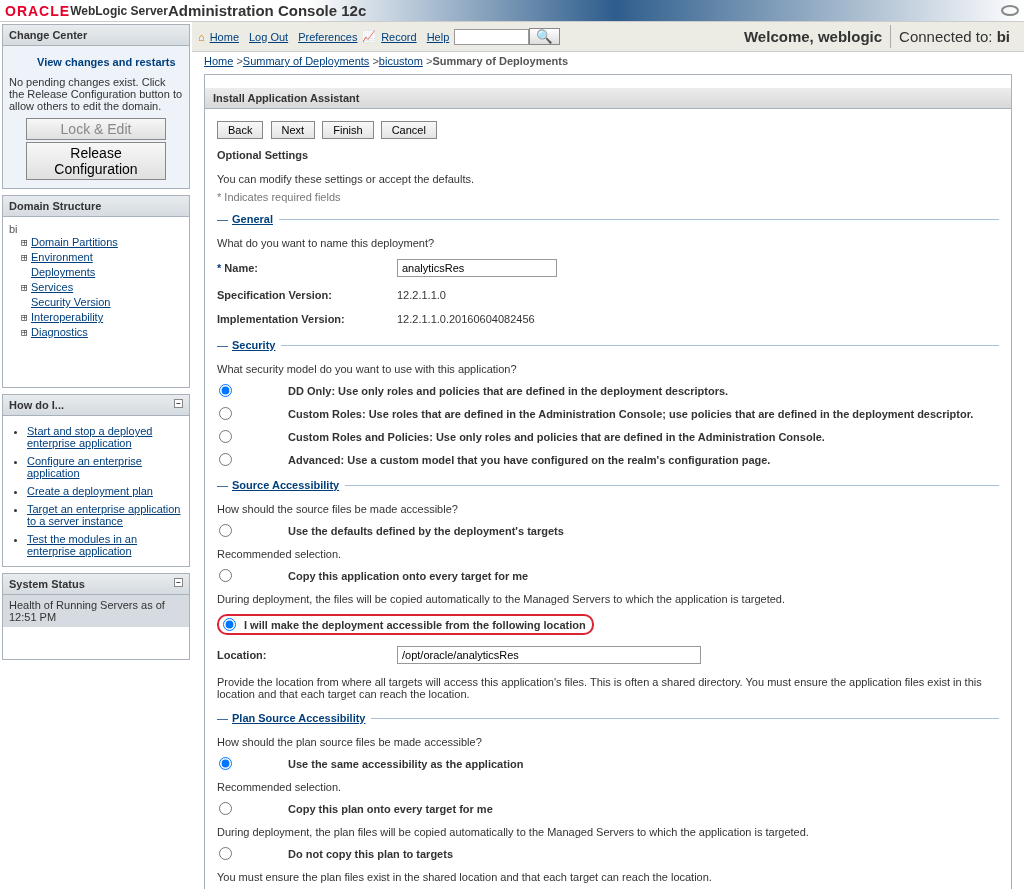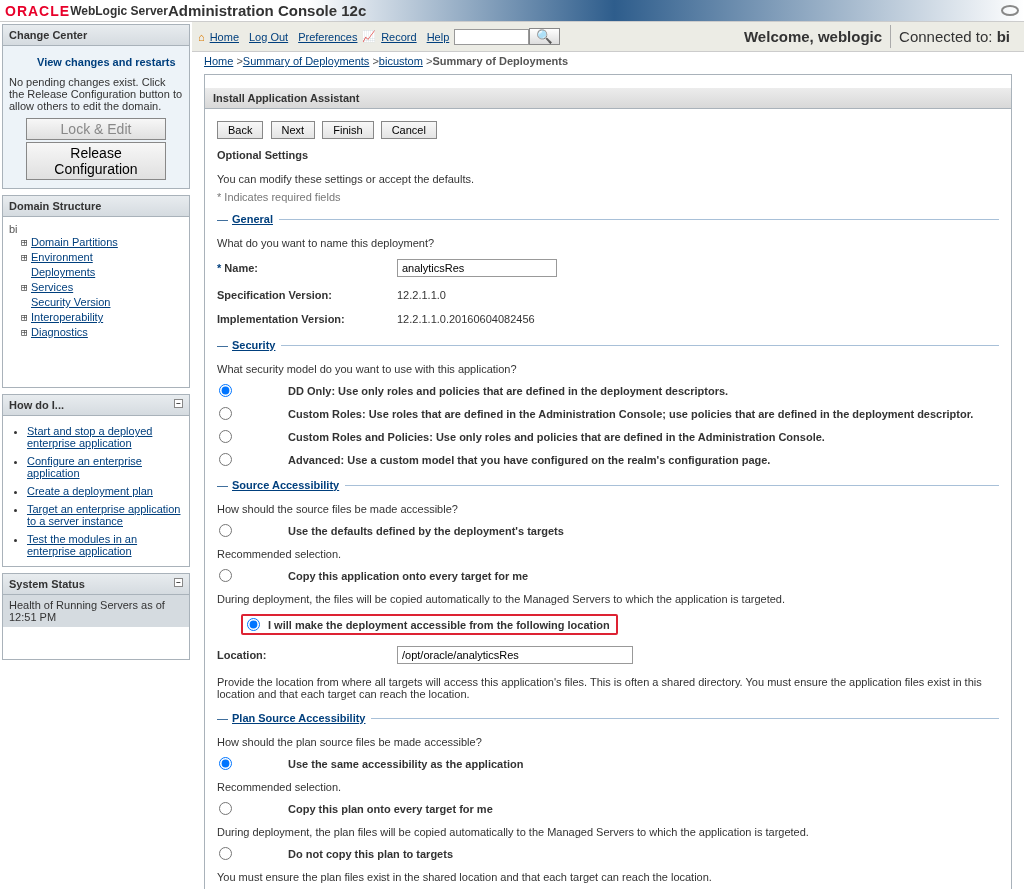--- a/index.html
+++ b/index.html
@@ -49,25 +49,25 @@
 .fieldset-legend { color: #003f7d; font-weight: bold; font-size: 11px; text-decoration: underline; }
 .fieldset { margin: 8px 0; }
 .fieldset-header { display: flex; align-items: center; margin: 6px 0; }
 .fieldset-header .dash { color: #003f7d; margin-right: 4px; }
 .fieldset-header .line { flex: 1; height: 1px; background: #a8c0d8; margin-left: 6px; }
 .form-row { display: flex; padding: 6px 0; align-items: center; }
 .label-col { width: 180px; font-weight: bold; }
 .value-col { flex: 1; }
 .required { color: #003f7d; }
 .text-input { border: 1px solid #999; padding: 2px 4px; font-size: 11px; width: 160px; }
-.text-input.wide { width: 236px; }
+.text-input.wide { width: 304px; }
 .radio-row { display: flex; align-items: center; padding: 5px 0; gap: 48px; }
 .radio-row input { margin: 0 8px 0 2px; }
 .radio-label { font-weight: bold; }
-.highlight-box { border: 2px solid #d23; display: inline-flex; align-items: center; padding: 2px 6px 2px 2px; border-radius: 2px; margin-left: 24px; }
+.highlight-box { border: 2px solid #d23; display: inline-flex; align-items: center; padding: 2px 6px 2px 2px; border-radius: 10px; }
 .hint { color: #777; padding: 2px 0; }
 .desc { padding: 6px 0 4px 0; color: #333; }
 .health-row { background: #d5dbe0; padding: 4px 6px; }
 .collapse-icon { float: right; width: 9px; height: 9px; border: 1px solid #888; background: #fff; font-size: 8px; text-align: center; line-height: 8px; }
 </style>
 </head>
 <body>
 
 <div class="header">
   <span class="logo">ORACLE</span>

